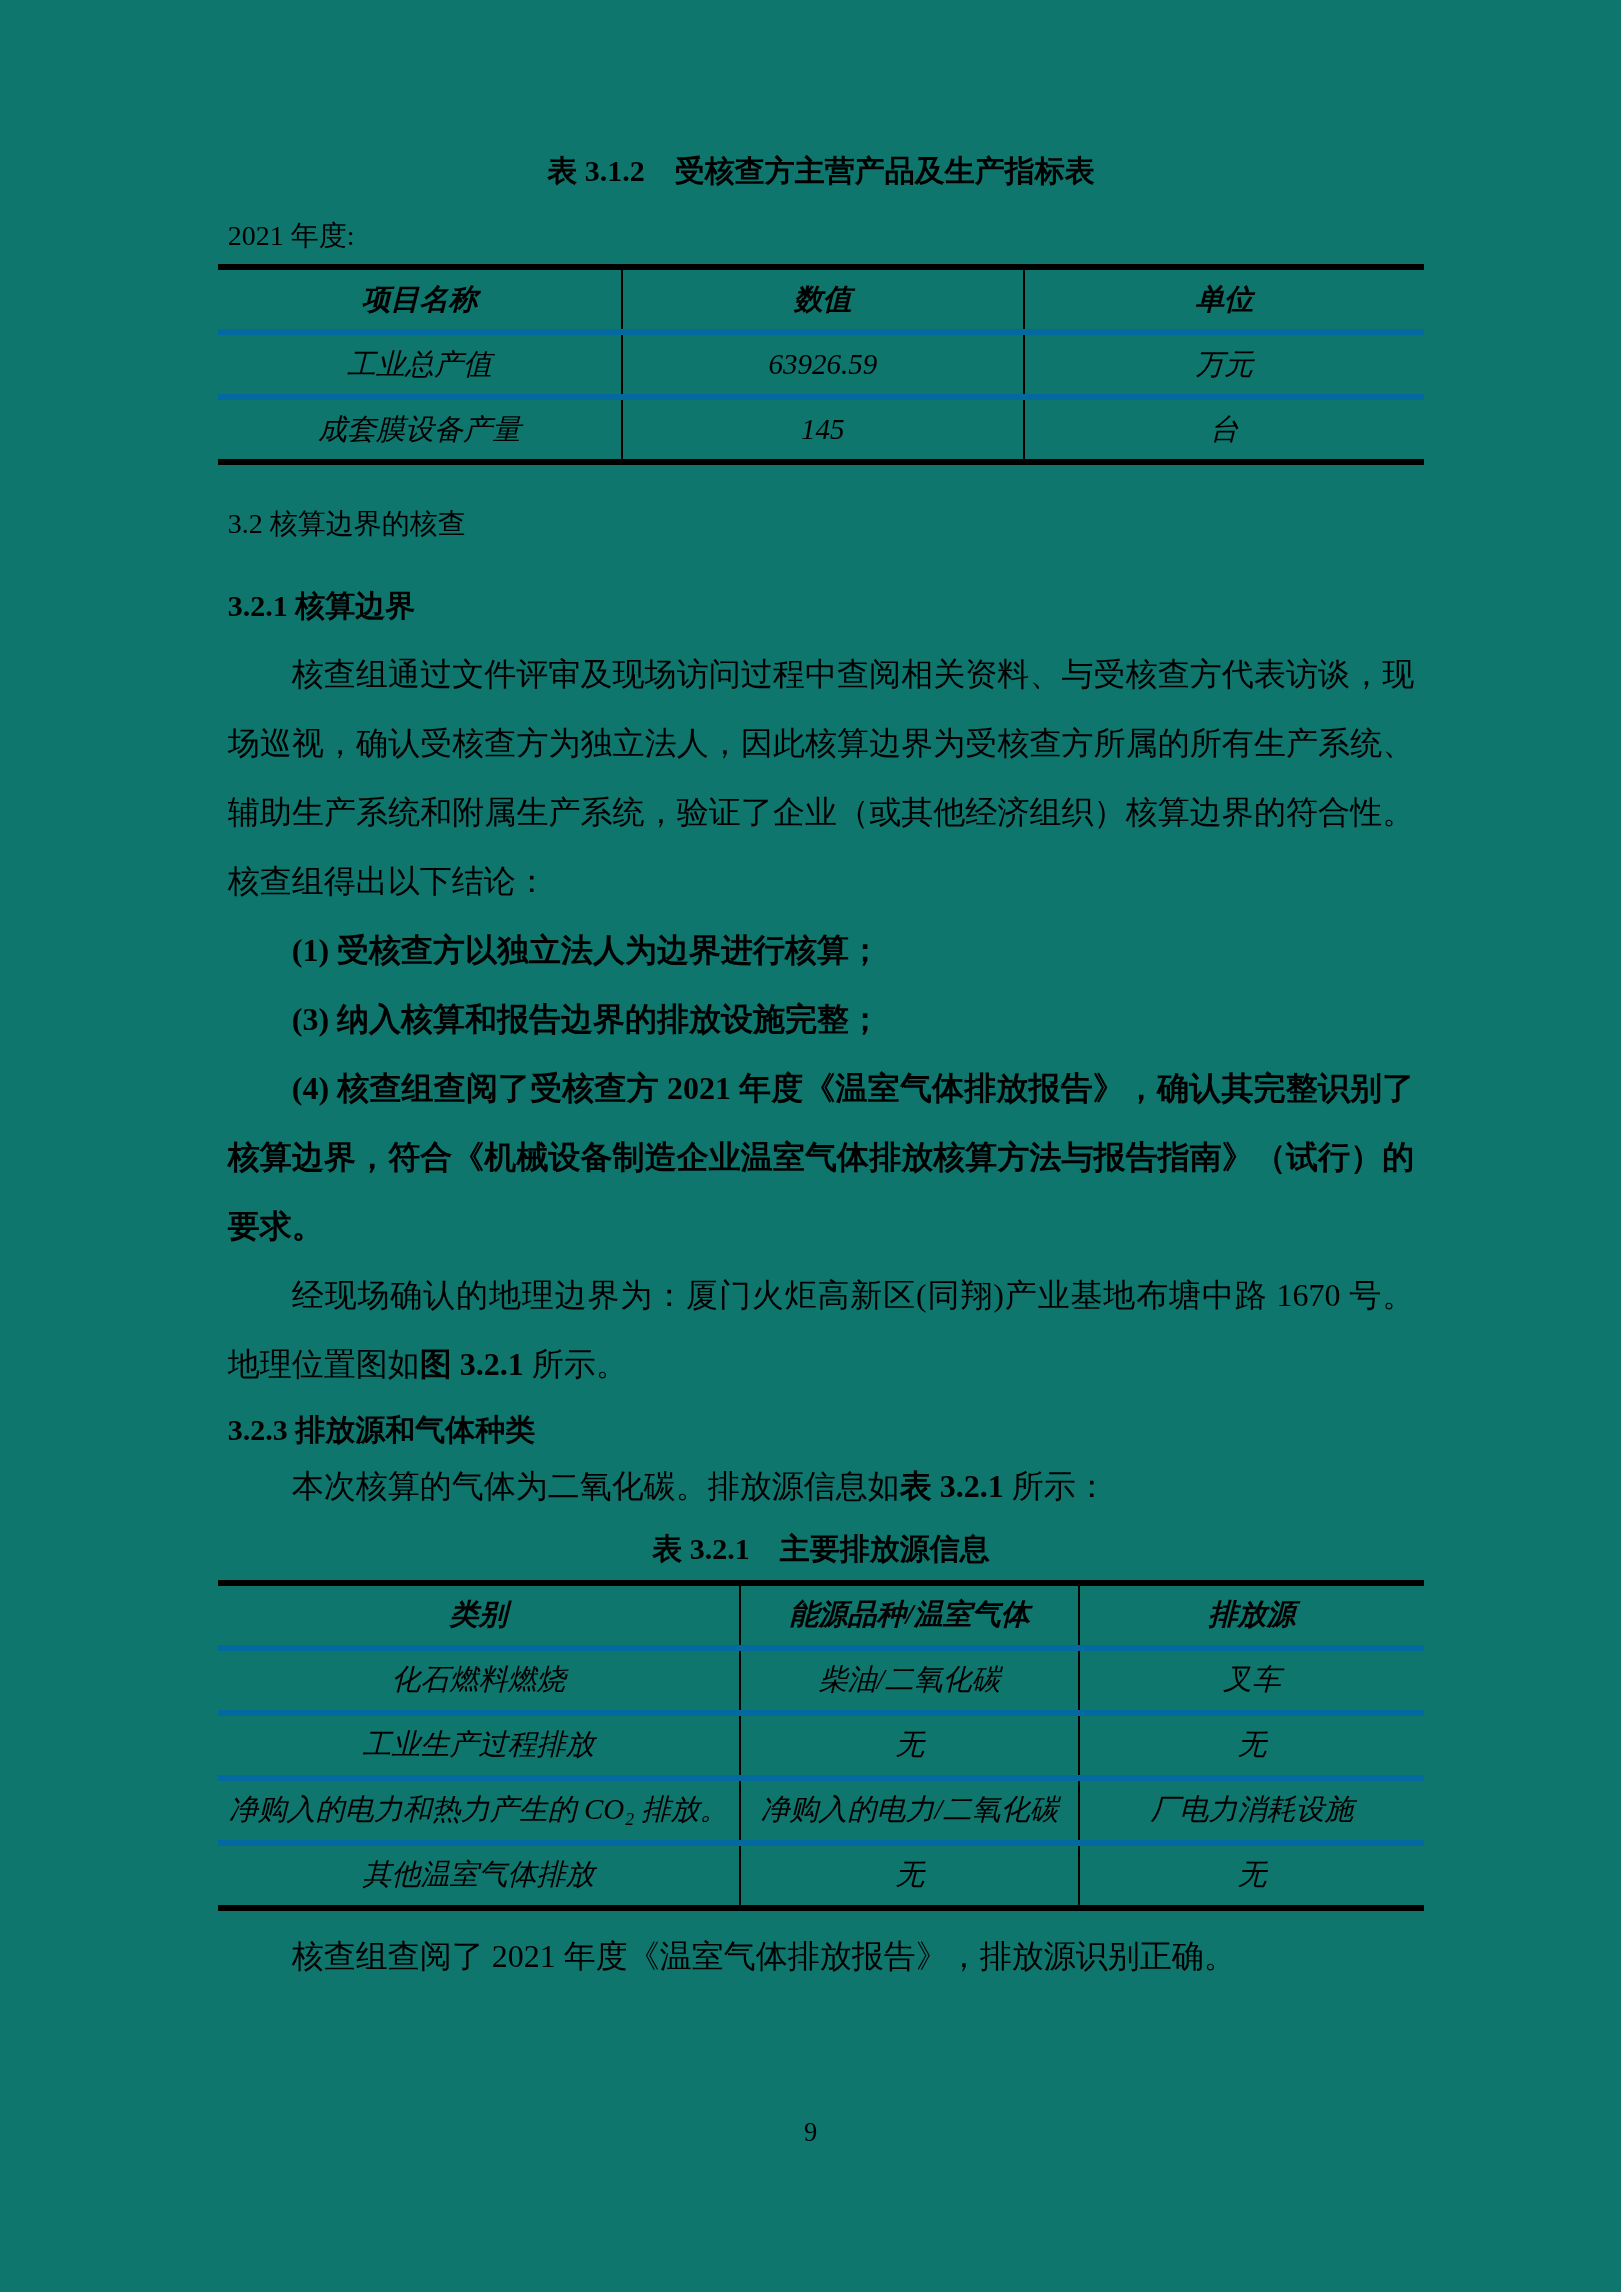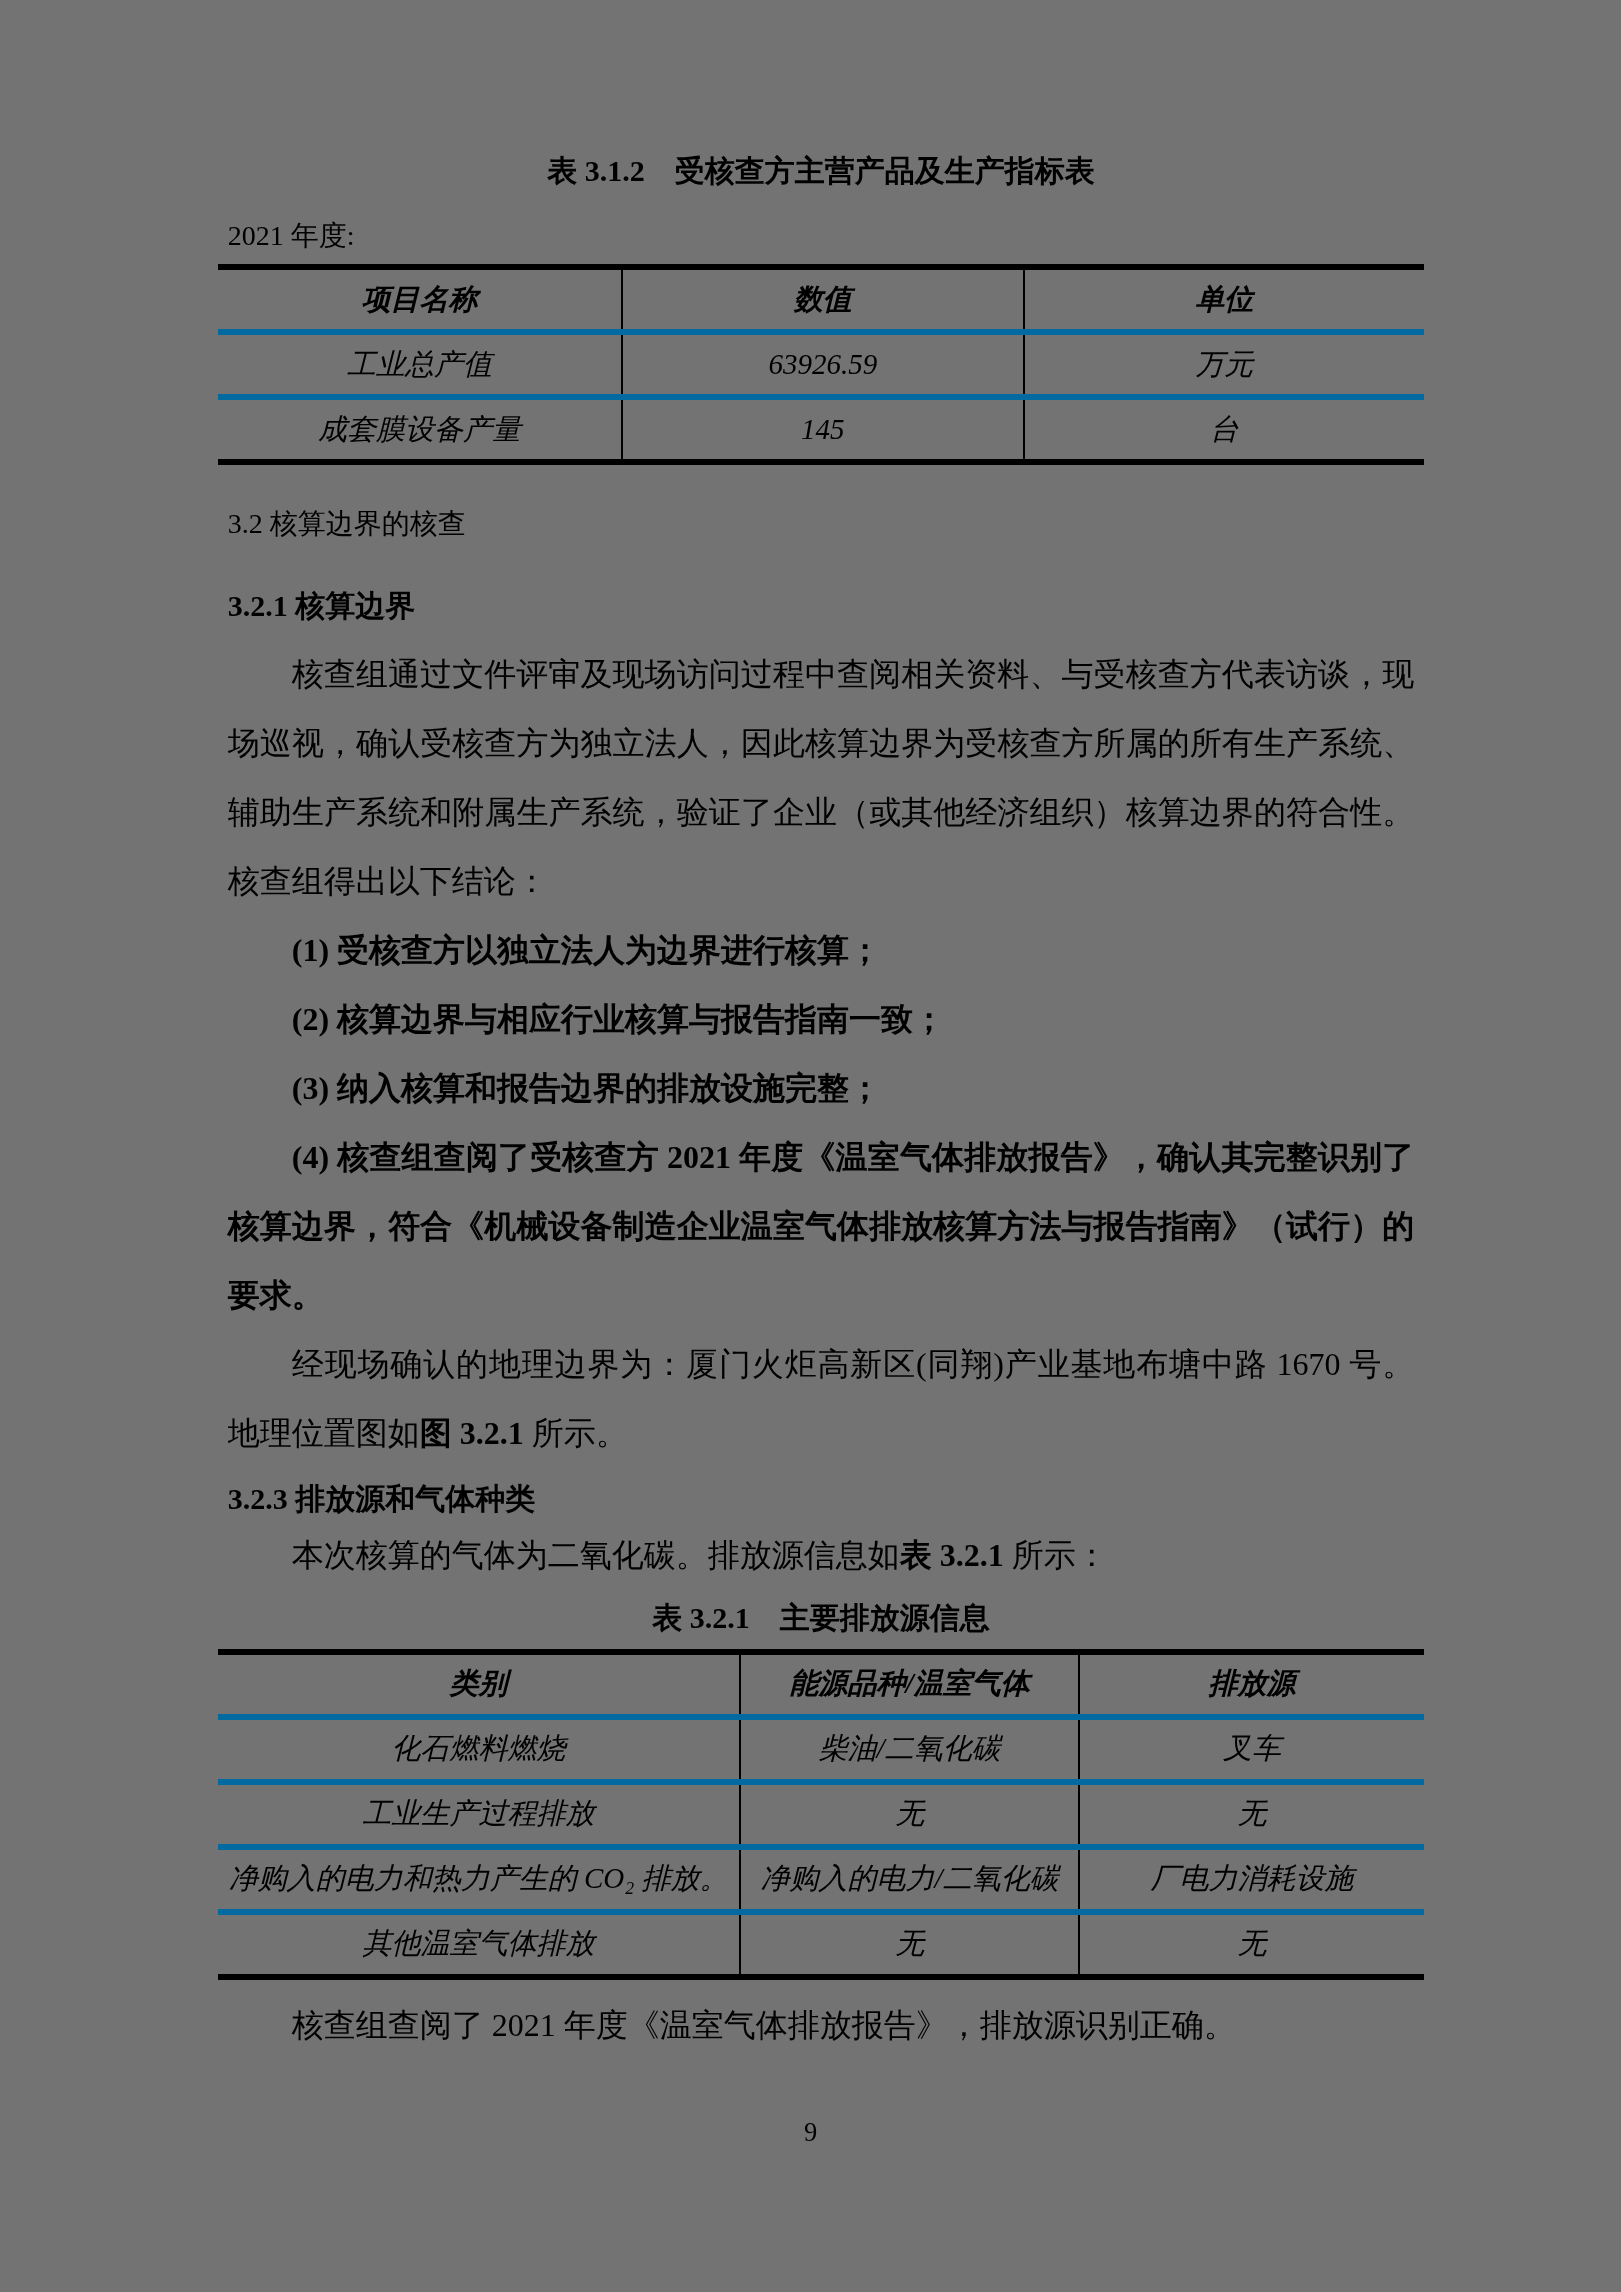--- a/index.html
+++ b/index.html
@@ -4,21 +4,21 @@
 <style>
   html, body {
     margin: 0;
     padding: 0;
     background: #ffffff;
   }
   .page {
     position: relative;
     width: 1621px;
     height: 2293px;
-    background: #737373;
+    background: #0f766e;
     color: #000000;
     font-family: "Liberation Serif", serif;
     overflow: hidden;
   }
   .content {
     position: absolute;
     left: 218px;
     top: 0;
     width: 1206px;
   }
@@ -150,21 +150,20 @@
     </tbody>
       </table>
 
     <div class="h2">3.2 核算边界的核查</div>
 
     <div class="h3">3.2.1 核算边界</div>
 
     <p class="para first">核查组通过文件评审及现场访问过程中查阅相关资料、与受核查方代表访谈，现场巡视，确认受核查方为独立法人，因此核算边界为受核查方所属的所有生产系统、辅助生产系统和附属生产系统，验证了企业（或其他经济组织）核算边界的符合性。核查组得出以下结论：</p>
 
     <p class="list-item">(1) 受核查方以独立法人为边界进行核算；</p>
-    <p class="list-item">(2) 核算边界与相应行业核算与报告指南一致；</p>
     <p class="list-item">(3) 纳入核算和报告边界的排放设施完整；</p>
     <p class="list-item">(4) 核查组查阅了受核查方 2021 年度《温室气体排放报告》，确认其完整识别了核算边界，符合《机械设备制造企业温室气体排放核算方法与报告指南》（试行）的要求。</p>
 
 
     <p class="para">
       <span>经现场确认的地理边界为：厦门火炬高新区(同翔)产业基地布塘中路 1670 号。地理位置图如</span><b>图 3.2.1</b><span> 所示。</span>
     </p>
 
     <div class="h3 tight">3.2.3 排放源和气体种类</div>
 

